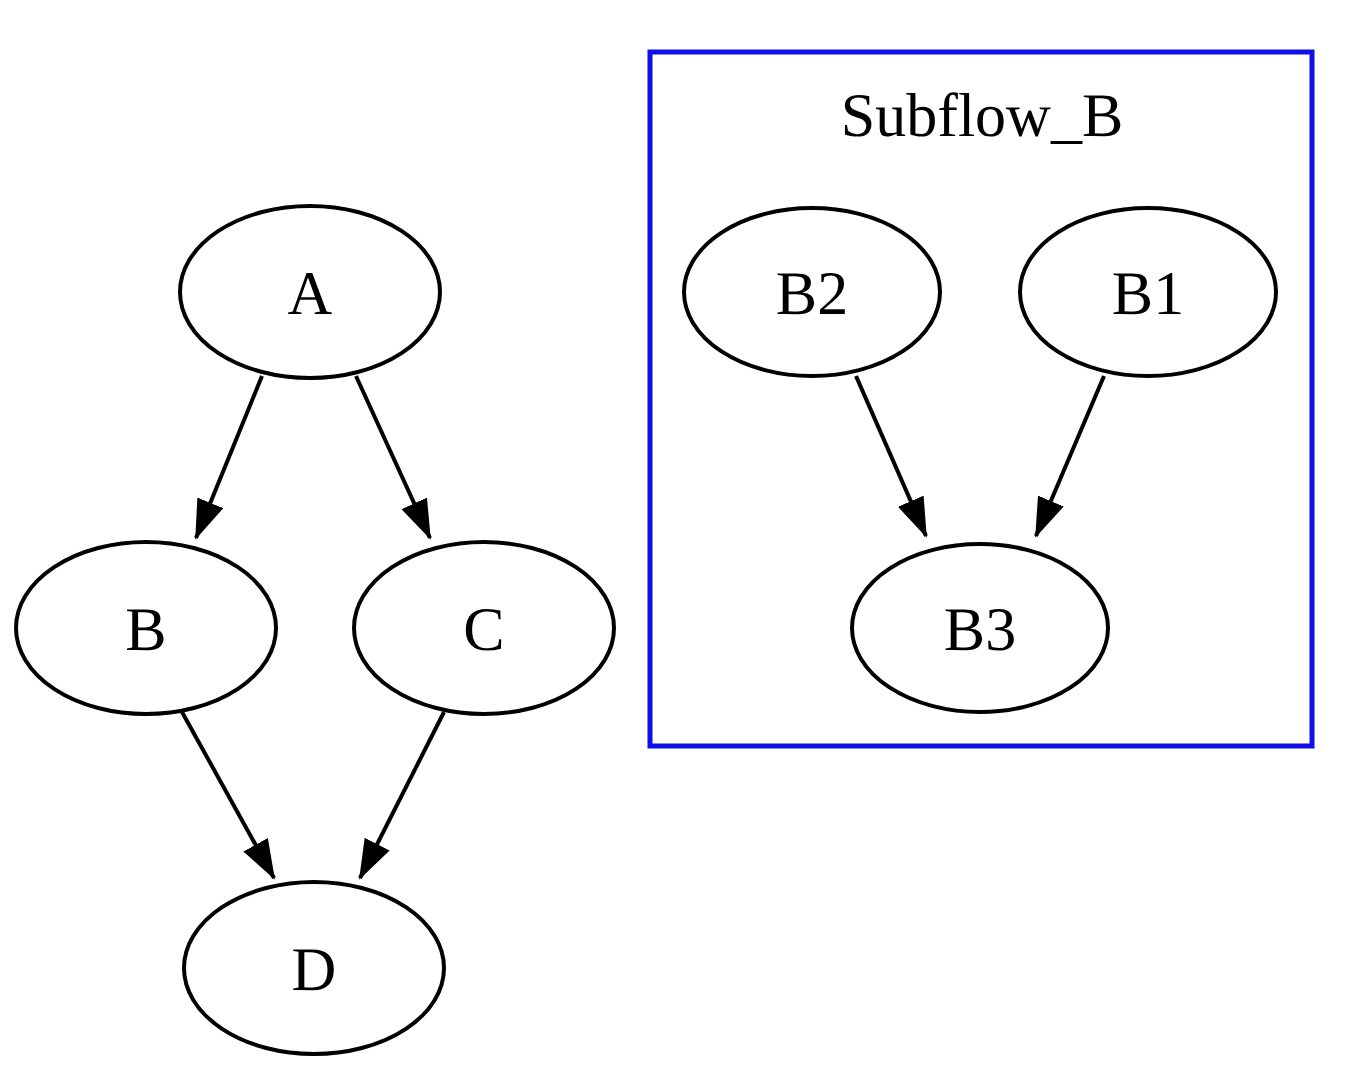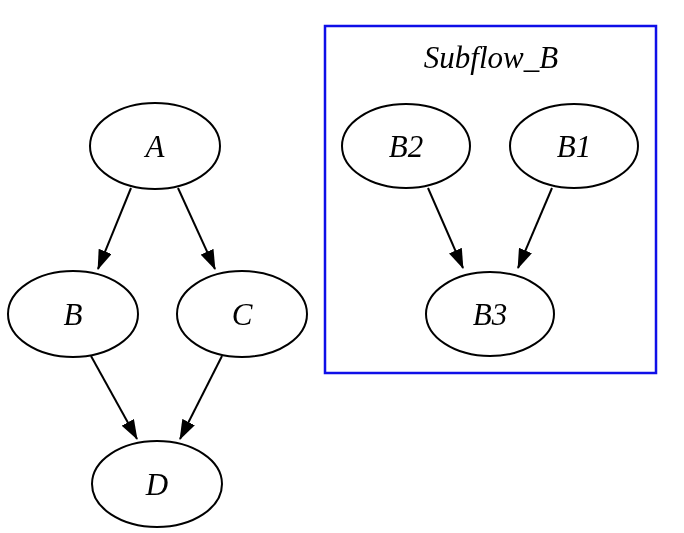--- a/index.html
+++ b/index.html
@@ -6,21 +6,20 @@
     margin: 0;
     padding: 0;
     background: #ffffff;
     width: 684px;
     height: 533px;
     overflow: hidden;
   }
   .canvas-wrap {
     width: 684px;
     height: 533px;
-    font-style: italic;
   }
   svg text {
     font-family: "Liberation Serif", "DejaVu Serif", serif;
     font-size: 31px;
     fill: #000000;
     text-anchor: middle;
   }
   svg .node-ellipse {
     fill: #ffffff;
     stroke: #000000;

